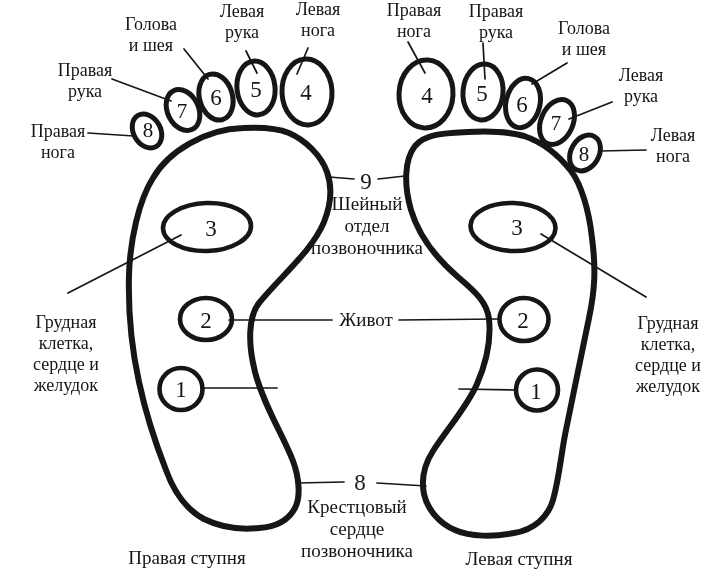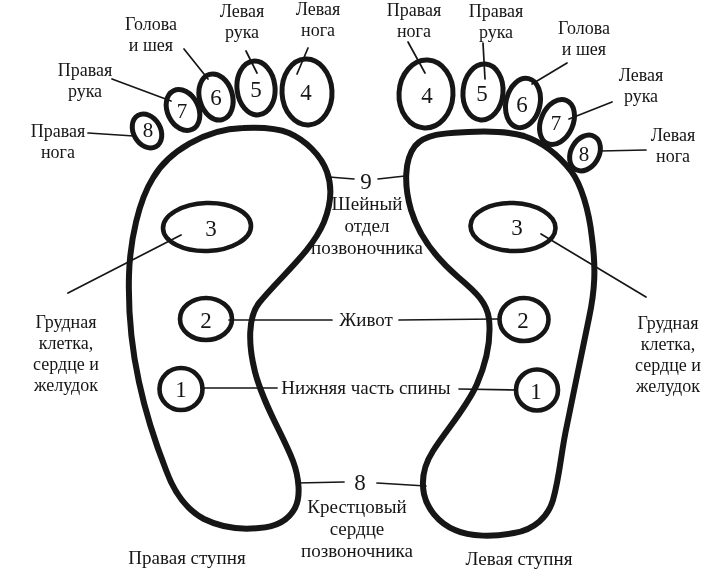--- a/index.html
+++ b/index.html
@@ -136,21 +136,20 @@
 желудок</div>
   <div class="lbl" style="left:668px;top:355px;">Грудная
 клетка,
 сердце и
 желудок</div>
 
   <div class="lbl mid" style="left:367px;top:226px;">Шейный
 отдел
 позвоночника</div>
   <div class="lbl mid" style="left:366px;top:320px;">Живот</div>
-  <div class="lbl mid" style="left:366px;top:388px;">Нижняя часть спины</div>
   <div class="lbl mid" style="left:357px;top:529px;">Крестцовый
 сердце
 позвоночника</div>
 
   <div class="lbl caption" style="left:519px;top:558px;">Левая ступня</div>
   <div class="lbl caption" style="left:187px;top:557px;">Правая ступня</div>
 
   <div class="num" style="left:366px;top:181px;">9</div>
   <div class="num" style="left:360px;top:482px;">8</div>
 

